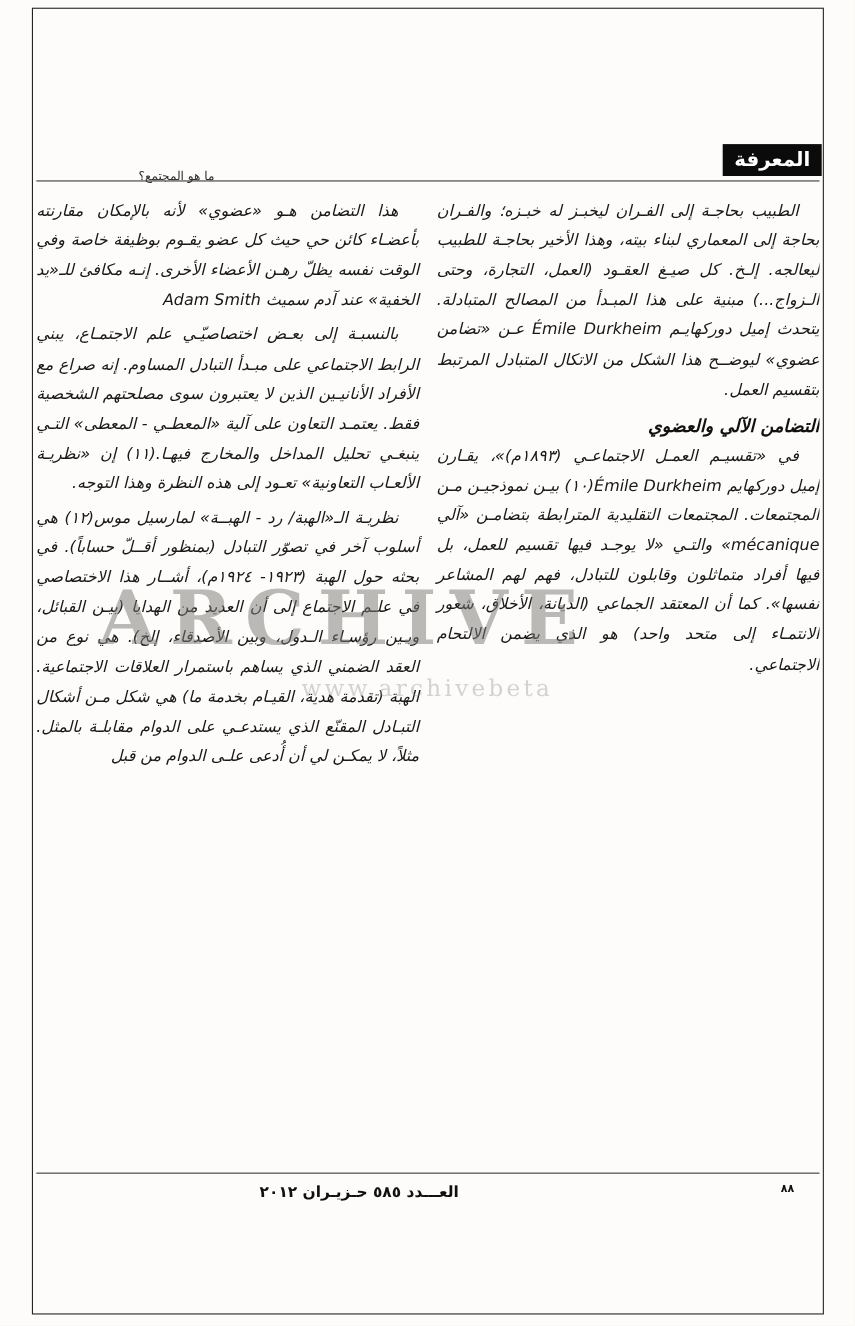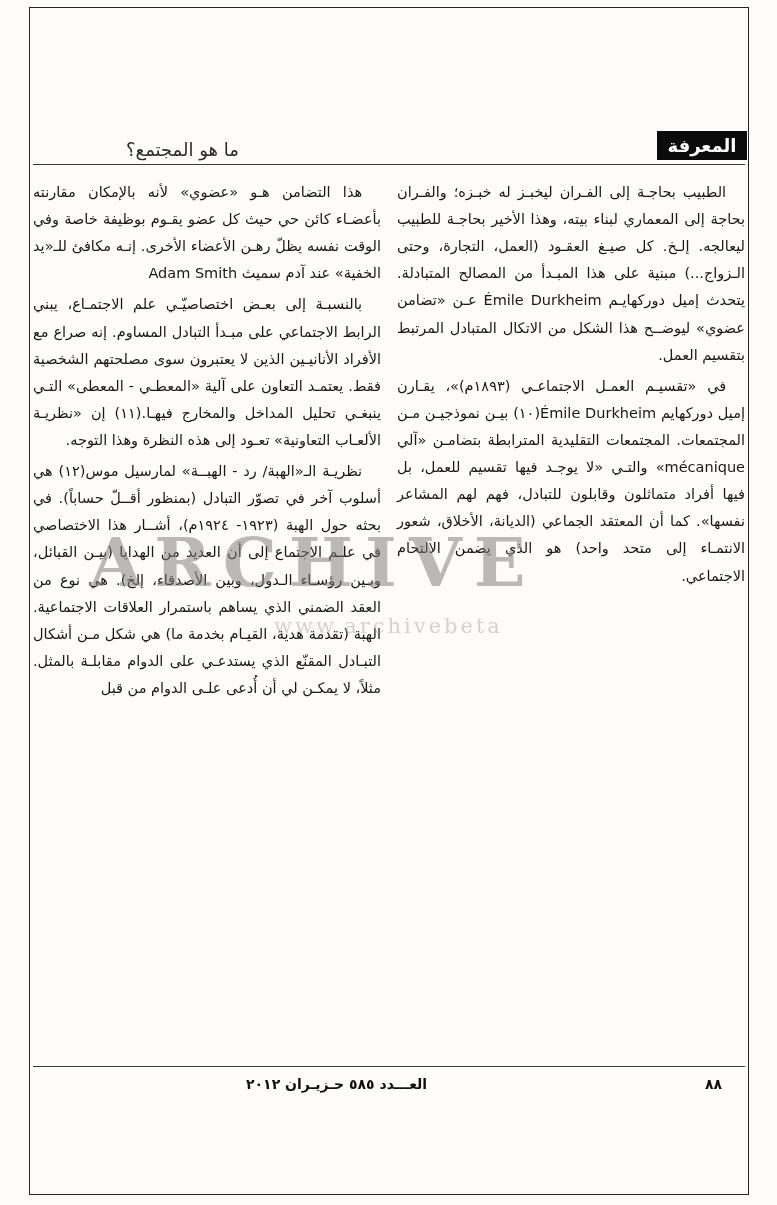--- a/index.html
+++ b/index.html
@@ -19,35 +19,35 @@
   
   .magazine-logo {
     position:absolute; top:131px; right:30px;
     width:90px; height:29px;
     background:#0b0b0b; color:#ffffff;
     display:flex; align-items:center; justify-content:center;
     direction:rtl;
   }
   .logo-text { font-size:18px; font-weight:bold; letter-spacing:0.5px; }
   .article-header-title {
-    position:absolute; top:139px; left:126px;
-    direction:rtl; font-size:18px; color:#2b2b2b;
+    position:absolute; top:154px; left:126px;
+    direction:rtl; font-size:11px; color:#2b2b2b;
   }
   .header-rule {
     position:absolute; top:164px; left:33px; width:712px;
     border-top:1.4px solid #3a3a3a;
   }
   
   .article-body {
     position:absolute; top:179px; left:33px; width:712px; height:868px;
     direction:rtl;
     display:flex; gap:16px;
     overflow:hidden;
   }
-  .col { flex:1 1 0; }
+  .col { flex:1 1 0;font-style:italic; }
   .article-body p {
     margin:0 0 4px 0;
     font-size:14.5px; line-height:1.87;
     color:#181818;
     text-align:justify;
     text-indent:1.3em;
   }
   .section-heading {
     margin:9px 0 5px 0;
     font-size:16px; font-weight:bold; color:#111;
@@ -69,45 +69,46 @@
     font-size:21px; letter-spacing:3px;
     color:rgba(150,147,142,0.40);
     pointer-events:none;
   }
   
   .footer-rule {
     position:absolute; top:1066px; left:33px; width:712px;
     border-top:1.4px solid #3a3a3a;
   }
   .footer-issue {
-    position:absolute; top:1076px; left:246px;
+    position:absolute; top:1076px; left:236px;
     direction:rtl; font-size:14px; font-weight:bold; color:#101010;
     letter-spacing:0.5px;
   }
   .footer-page-number {
     position:absolute; top:1076px; right:55px;
-    direction:rtl; font-size:14px; font-weight:bold; color:#101010;
+    direction:rtl; font-size:10px; font-weight:bold; color:#101010;
   }
 </style>
 </head>
 <body>
 
 <div class="screen">
 
   <div class="page-frame"></div>
 
   <div class="magazine-logo">
     <span class="logo-text">المعرفة</span>
   </div>
   <div class="article-header-title">ما هو المجتمع؟</div>
   <div class="header-rule"></div>
 
   <div class="article-body">
     <div class="col">
       <p>الطبيب بحاجـة إلى الفـران ليخبـز له خبـزه؛ والفـران بحاجة إلى المعماري لبناء بيته، وهذا الأخير بحاجـة للطبيب ليعالجه. إلـخ. كل صيـغ العقـود (العمل، التجارة، وحتى الـزواج...) مبنية على هذا المبـدأ من المصالح المتبادلة. يتحدث إميل دوركهايـم Émile Durkheim عـن «تضامن عضوي» ليوضــح هذا الشكل من الاتكال المتبادل المرتبط بتقسيم العمل.</p>
+      <h2 class="section-heading">التضامن الآلي والعضوي</h2>
       <p>في «تقسيـم العمـل الاجتماعـي (١٨٩٣م)»، يقـارن إميل دوركهايم Émile Durkheim(١٠) بيـن نموذجيـن مـن المجتمعات. المجتمعات التقليدية المترابطة بتضامـن «آلي mécanique» والتـي «لا يوجـد فيها تقسيم للعمل، بل فيها أفراد متماثلون وقابلون للتبادل، فهم لهم المشاعر نفسها». كما أن المعتقد الجماعي (الديانة، الأخلاق، شعور الانتمـاء إلى متحد واحد) هو الذي يضمن الالتحام الاجتماعي.</p>
     </div>
     <div class="col">
       <p>هذا التضامن هـو «عضوي» لأنه بالإمكان مقارنته بأعضـاء كائن حي حيث كل عضو يقـوم بوظيفة خاصة وفي الوقت نفسه يظلّ رهـن الأعضاء الأخرى. إنـه مكافئ للـ«يد الخفية» عند آدم سميث Adam Smith</p>
       <p>بالنسبـة إلى بعـض اختصاصيّـي علم الاجتمـاع، يبني الرابط الاجتماعي على مبـدأ التبادل المساوم. إنه صراع مع الأفراد الأنانيـين الذين لا يعتبرون سوى مصلحتهم الشخصية فقط. يعتمـد التعاون على آلية «المعطـي - المعطى» التـي ينبغـي تحليل المداخل والمخارج فيهـا.(١١) إن «نظريـة الألعـاب التعاونية» تعـود إلى هذه النظرة وهذا التوجه.</p>
       <p>نظريـة الـ«الهبة/ رد - الهبــة» لمارسيل موس(١٢) هي أسلوب آخر في تصوّر التبادل (بمنظور أقــلّ حساباً). في بحثه حول الهبة (١٩٢٣- ١٩٢٤م)، أشــار هذا الاختصاصي في علـم الاجتماع إلى أن العديد من الهدايا (بيـن القبائل، وبـين رؤسـاء الـدول، وبين الأصدقاء، إلخ). هي نوع من العقد الضمني الذي يساهم باستمرار العلاقات الاجتماعية. الهبة (تقدمة هدية، القيـام بخدمة ما) هي شكل مـن أشكال التبـادل المقنّع الذي يستدعـي على الدوام مقابلـة بالمثل. مثلاً، لا يمكـن لي أن أُدعى علـى الدوام من قبل</p>
     </div>
   </div>
 
   <div class="archive-watermark">ARCHIVE</div>

